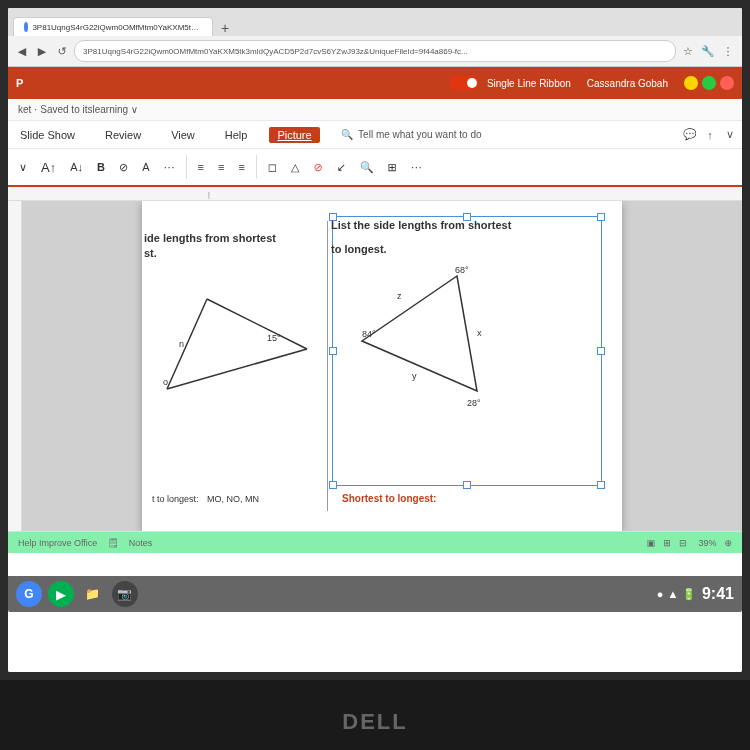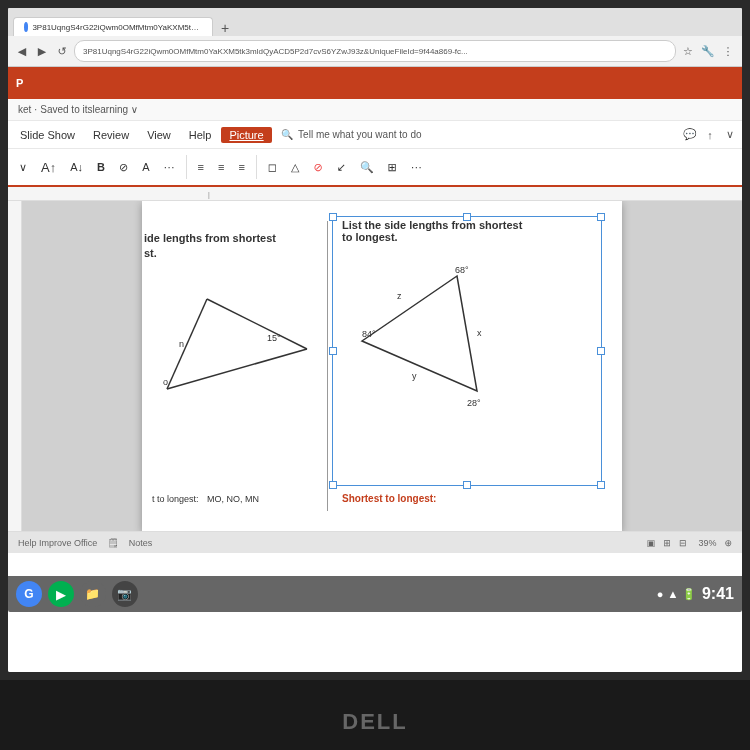--- a/index.html
+++ b/index.html
@@ -212,21 +212,21 @@
       font-size: 10px;
       color: #555;
     }
 
     
     .menu-bar {
       height: 28px;
       display: flex;
       align-items: center;
       padding: 0 4px;
-      gap: 2px;
+      gap: 14px;
       background: #fff;
       border-bottom: 1px solid #e8e8e8;
     }
 
     .menu-item {
       padding: 2px 8px;
       font-size: 11px;
       color: #333;
       cursor: pointer;
       border-radius: 2px;
@@ -348,21 +348,21 @@
       left: 185px;
       top: 20px;
       bottom: 20px;
       width: 1px;
       background: #999;
     }
 
     
     .status-bar {
       height: 22px;
-      background: #e5e5e5;
+      background: #86efac;
       border-top: 1px solid #ddd;
       display: flex;
       align-items: center;
       padding: 0 10px;
       font-size: 9px;
       color: #666;
       gap: 10px;
     }
 
     .status-right {
@@ -465,20 +465,30 @@
         <div class="toolbar-icon">🔧</div>
         <div class="toolbar-icon">⋮</div>
       </div>
     </div>
 
     <div class="office-app">
 
       <div class="office-titlebar">
         <div class="title-left">
           <span class="ppt-logo">P</span>
+        </div>
+        <div style="display:flex;align-items:center;gap:8px;margin-left:auto;">
+          <div class="toggle-ribbon"></div>
+          <span class="title-right-text" style="font-size:10px;color:#fff;">Single Line Ribbon</span>
+          <span class="title-right-text" style="font-size:10px;color:#fff;margin-left:8px;">Cassandra Gobah</span>
+          <div style="display:flex;gap:4px;margin-left:8px;">
+            <div class="win-btn win-minimize"></div>
+            <div class="win-btn win-maximize"></div>
+            <div class="win-btn win-close"></div>
+          </div>
         </div>
       </div>
 
       <div class="file-saved-bar">
         <span class="saved-text">ket · Saved to itslearning ∨</span>
       </div>
 
       <div class="menu-bar">
         <span class="menu-item">Slide Show</span>
         <span class="menu-item">Review</span>
@@ -543,23 +553,23 @@
                 <div class="handle handle-bottom"></div>
                 <div class="handle handle-left"></div>
                 <div class="handle handle-right"></div>
               </div>
 
               <div class="slide-text-left">
                 <div style="font-size:11px;font-weight:600;">ide lengths from shortest</div>
                 <div style="font-size:11px;font-weight:600;">st.</div>
               </div>
 
-              <div style="position:absolute;left:200px;top:18px;z-index:2;">
+              <div style="position:absolute;left:189px;top:18px;z-index:2;">
                 <div style="font-size:11px;font-weight:700;color:#333;">List the side lengths from shortest</div>
-                <div style="font-size:11px;font-weight:700;color:#333;">to longest.</div>
+                <div style="font-size:11px;font-weight:700;color:#333;margin-top:12px;">to longest.</div>
               </div>
 
               <div class="triangle-left">
                 <svg width="160" height="130">
 
                   <line x1="10" y1="100" x2="150" y2="60" stroke="#333" stroke-width="1.5"></line>
                   <line x1="10" y1="100" x2="50" y2="10" stroke="#333" stroke-width="1.5"></line>
                   <line x1="50" y1="10" x2="150" y2="60" stroke="#333" stroke-width="1.5"></line>
 
                   <text x="110" y="52" font-size="9" fill="#333">15°</text>

